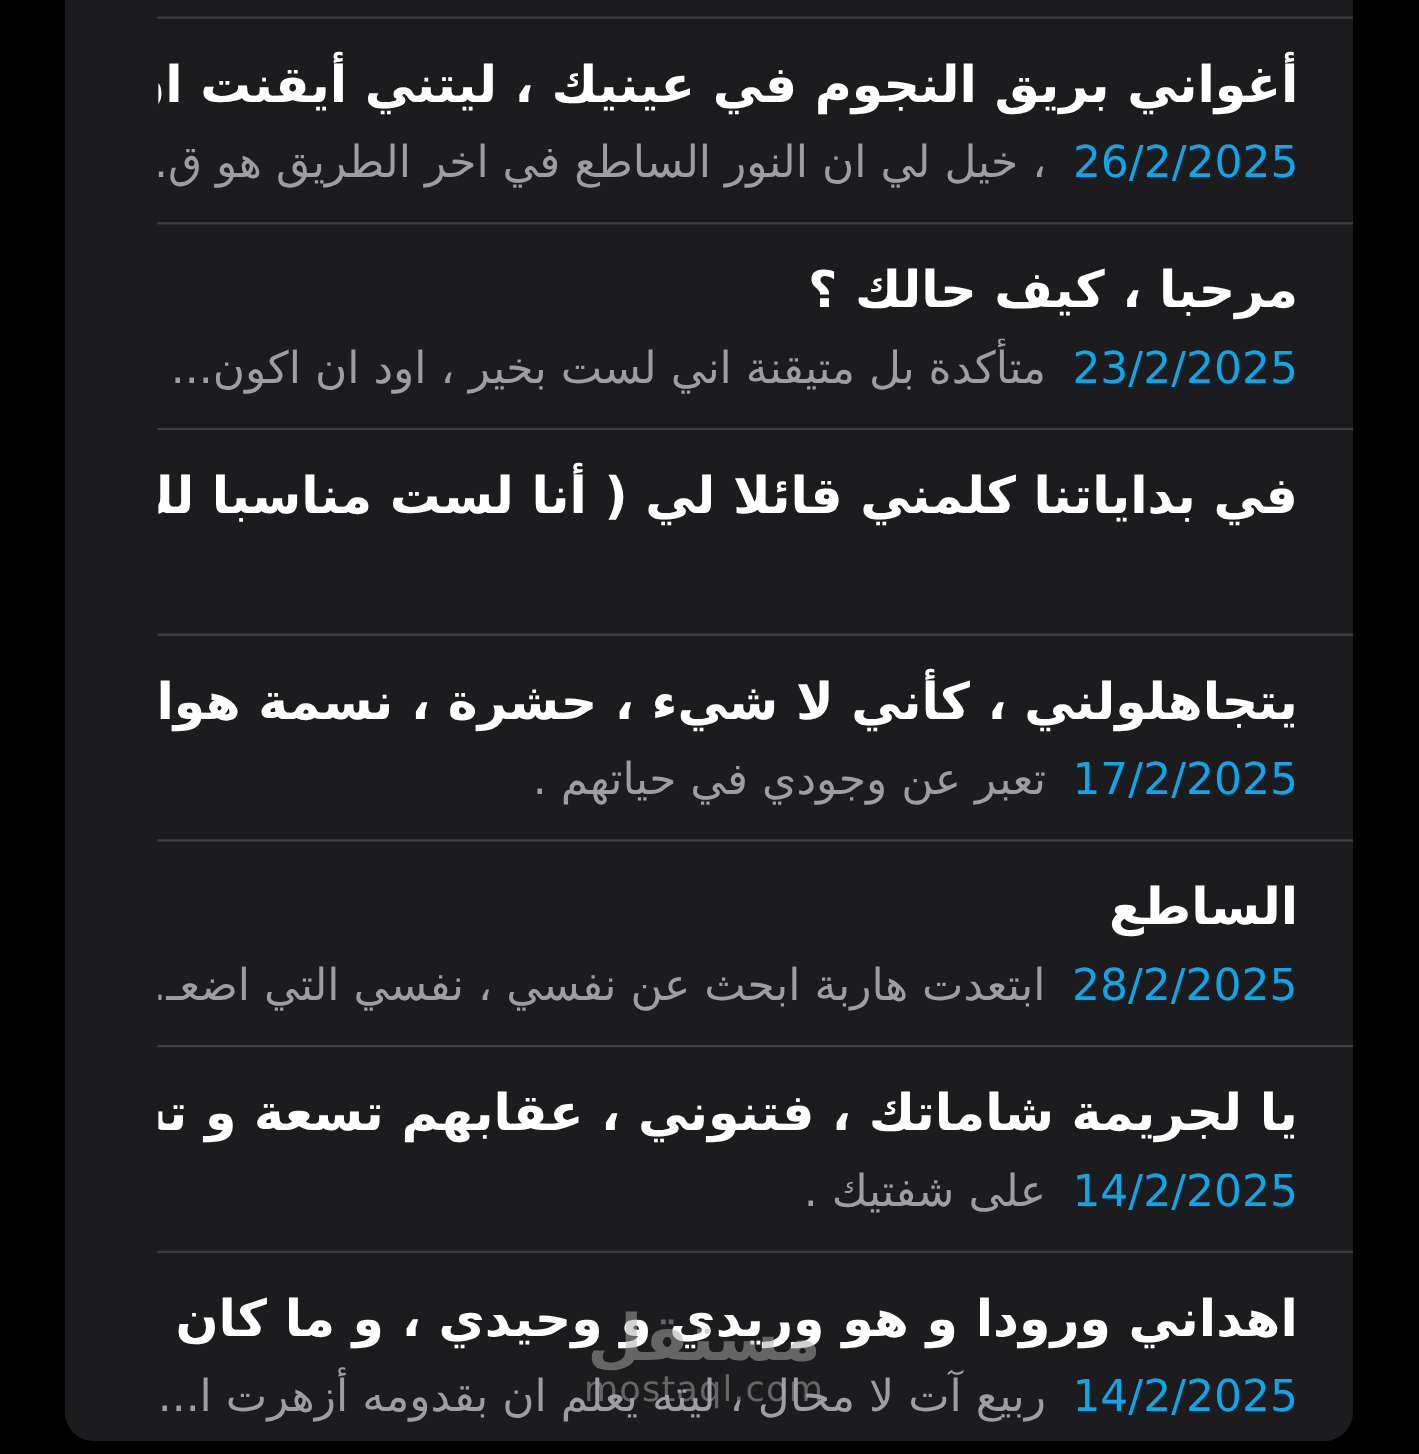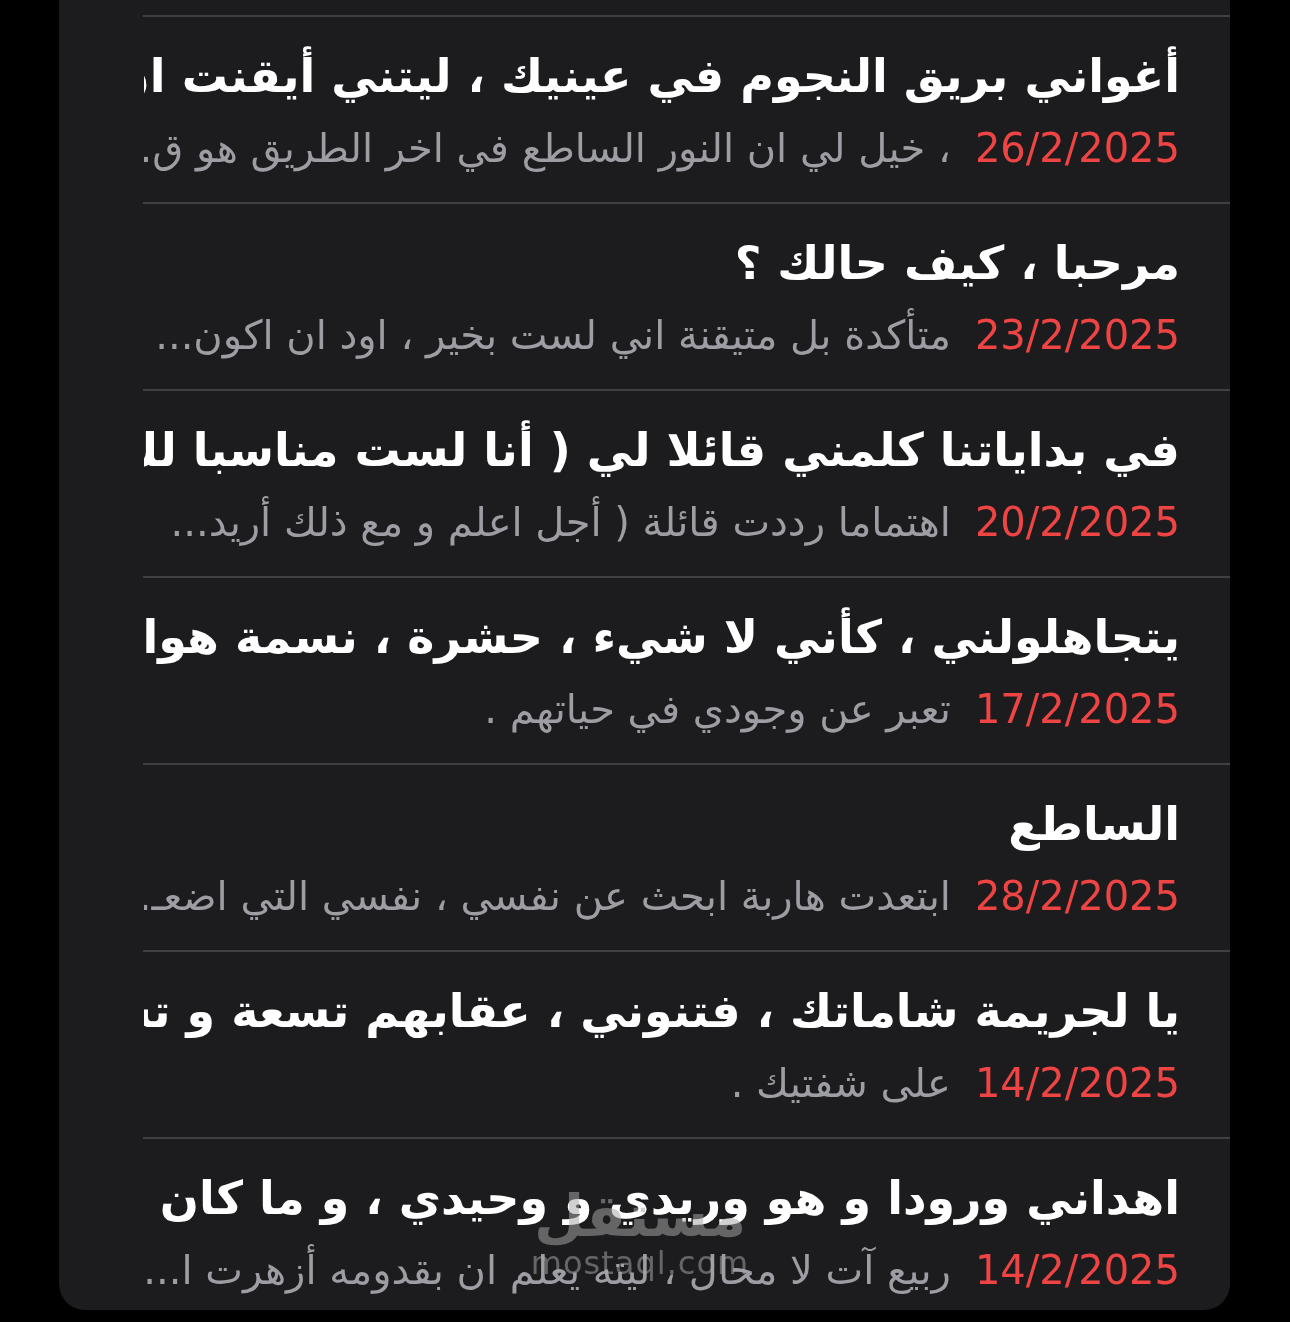--- a/index.html
+++ b/index.html
@@ -55,21 +55,21 @@
   .note-preview {
     margin-top: 14px;
     color: #a3a3aa;
     font-size: 40px;
     line-height: 54px;
     white-space: nowrap;
     overflow: hidden;
   }
   .note-date {
     margin-inline-end: 24px;
-    color: #ef4444;
+    color: #0ea5e9;
   }
   .note-snippet {
     color: #9d9da4;
   }
   
   .watermark {
     position: absolute;
     left: 640px;
     top: 1184px;
     transform: translateX(-50%);
@@ -111,23 +111,20 @@
         <div class="sep"></div>
         <div class="note-title">مرحبا ، كيف حالك ؟</div>
         <div class="note-preview">
           <span class="note-date">23/2/2025</span><span class="note-snippet">متأكدة بل متيقنة اني لست بخير ، اود ان اكون...</span>
         </div>
       </div>
 
       <div class="note-row">
         <div class="sep"></div>
         <div class="note-title">في بداياتنا كلمني قائلا لي ( أنا لست مناسبا لك البثـ...</div>
-        <div class="note-preview">
-          <span class="note-date">20/2/2025</span><span class="note-snippet">اهتماما رددت قائلة ( أجل اعلم و مع ذلك أريد...</span>
-        </div>
       </div>
 
       <div class="note-row">
         <div class="sep"></div>
         <div class="note-title">يتجاهلولني ، كأني لا شيء ، حشرة ، نسمة هواء ، غيـ...</div>
         <div class="note-preview">
           <span class="note-date">17/2/2025</span><span class="note-snippet">تعبر عن وجودي في حياتهم .</span>
         </div>
       </div>
 

